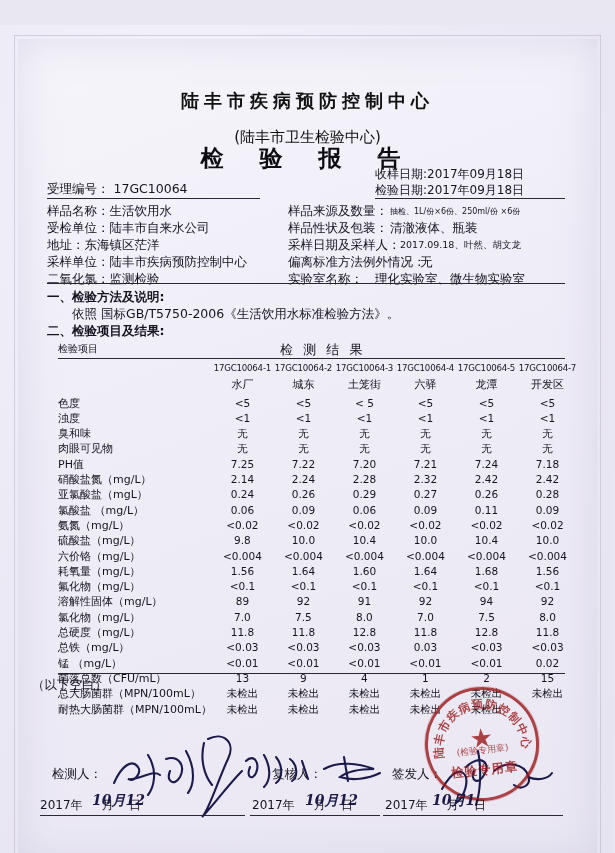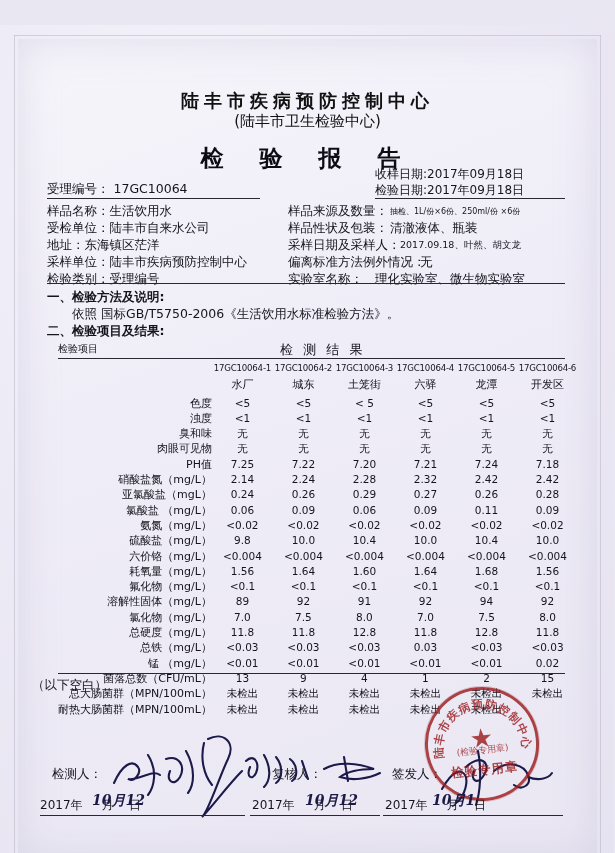--- a/index.html
+++ b/index.html
@@ -28,21 +28,21 @@
   #e-bottom{left:14px;top:838px;width:587px;height:1px;}
 
   .t{position:absolute;color:#15131c;white-space:nowrap;}
   .cn{font-family:"DejaVu Sans","Liberation Sans",sans-serif;}
 
   #org{
     left:0;top:64px;width:615px;text-align:center;
     font-size:18px;letter-spacing:5px;font-weight:bold;color:#111;
   }
   #org2{
-    left:0;top:87px;width:615px;text-align:center;
+    left:0;top:103px;width:615px;text-align:center;
     font-size:15px;color:#111;
   }
   #title{
     left:0;top:118px;width:615px;text-align:center;
     font-size:23px;font-weight:bold;letter-spacing:14px;color:#0d0c12;
   }
 
   #d1{left:375px;top:141px;font-size:12px;}
   #d2{left:375px;top:157px;font-size:12px;}
 
@@ -63,21 +63,21 @@
   #s2{left:47px;top:298px;font-size:12.5px;font-weight:bold;}
 
   #hdr-item{left:58px;top:317px;font-size:10px;}
   #hdr-res{left:280px;top:316px;font-size:13px;letter-spacing:3px;}
   #u-hdr{left:58px;top:333px;width:507px;}
 
   #tbl{position:absolute;left:58px;top:336px;width:520px;}
   table{border-collapse:collapse;width:520px;}
   td{padding:0;font-size:10.5px;color:#15131c;line-height:15.3px;
      vertical-align:bottom;white-space:nowrap;}
-  td.name{text-align:right;width:128px;font-size:11px;}
+  td.name{text-align:left;width:128px;font-size:11px;}
   td.val{text-align:center;width:65px;}
   tr.idrow td{font-size:8.6px;letter-spacing:-.2px;padding-bottom:1px;}
   tr.locrow td{font-size:11px;padding-bottom:3px;}
 
   #u-tblend{left:58px;top:648px;width:507px;}
 
   #blank{left:32px;top:652px;font-size:12.5px;}
 
   #sig1{left:52px;top:741px;font-size:12.5px;}
   #sig2{left:272px;top:741px;font-size:12.5px;}
@@ -144,21 +144,21 @@
   <div class="t cn" id="d2">检验日期:2017年09月18日</div>
   <div class="uline" id="u-dates"></div>
 
   <div class="t cn" id="accept">受理编号： 17GC10064</div>
   <div class="uline" id="u-accept"></div>
 
   <div class="t cn lrow" style="top:178px">样品名称：生活饮用水</div>
   <div class="t cn lrow" style="top:195px">受检单位：陆丰市自来水公司</div>
   <div class="t cn lrow" style="top:212px">地址：东海镇区茫洋</div>
   <div class="t cn lrow" style="top:229px">采样单位：陆丰市疾病预防控制中心</div>
-  <div class="t cn lrow" style="top:246px">检验类别：受理编号</div>
+  <div class="t cn lrow" style="top:246px">二氧化氯：监测检验</div>
 
   <div class="t cn rrow" style="top:178px">样品来源及数量：</div>
   <div class="t cn tiny" style="left:390px;top:181px">抽检、1L/份×6份、250ml/份 ×6份</div>
   <div class="t cn rrow" style="top:195px">样品性状及包装：</div>
   <div class="t cn" style="left:390px;top:195px;font-size:12.5px">清澈液体、瓶装</div>
   <div class="t cn rrow" style="top:212px">采样日期及采样人：</div>
   <div class="t cn sm" style="left:400px;top:214px">2017.09.18、叶然、胡文龙</div>
   <div class="t cn rrow" style="top:229px">偏离标准方法例外情况：</div>
   <div class="t cn" style="left:420px;top:229px;font-size:12.5px">无</div>
   <div class="t cn rrow" style="top:246px">实验室名称：</div>
@@ -176,21 +176,21 @@
   <div id="tbl">
     <table>
       <tbody>
         <tr class="idrow">
           <td class="name"></td>
           <td class="val">17GC10064-1</td>
           <td class="val">17GC10064-2</td>
           <td class="val">17GC10064-3</td>
           <td class="val">17GC10064-4</td>
           <td class="val">17GC10064-5</td>
-          <td class="val">17GC10064-6</td>
+          <td class="val">17GC10064-7</td>
         </tr>
         <tr class="locrow">
           <td class="name"></td>
           <td class="val">水厂</td>
           <td class="val">城东</td>
           <td class="val">土笼街</td>
           <td class="val">六驿</td>
           <td class="val">龙潭</td>
           <td class="val">开发区</td>
         </tr>

